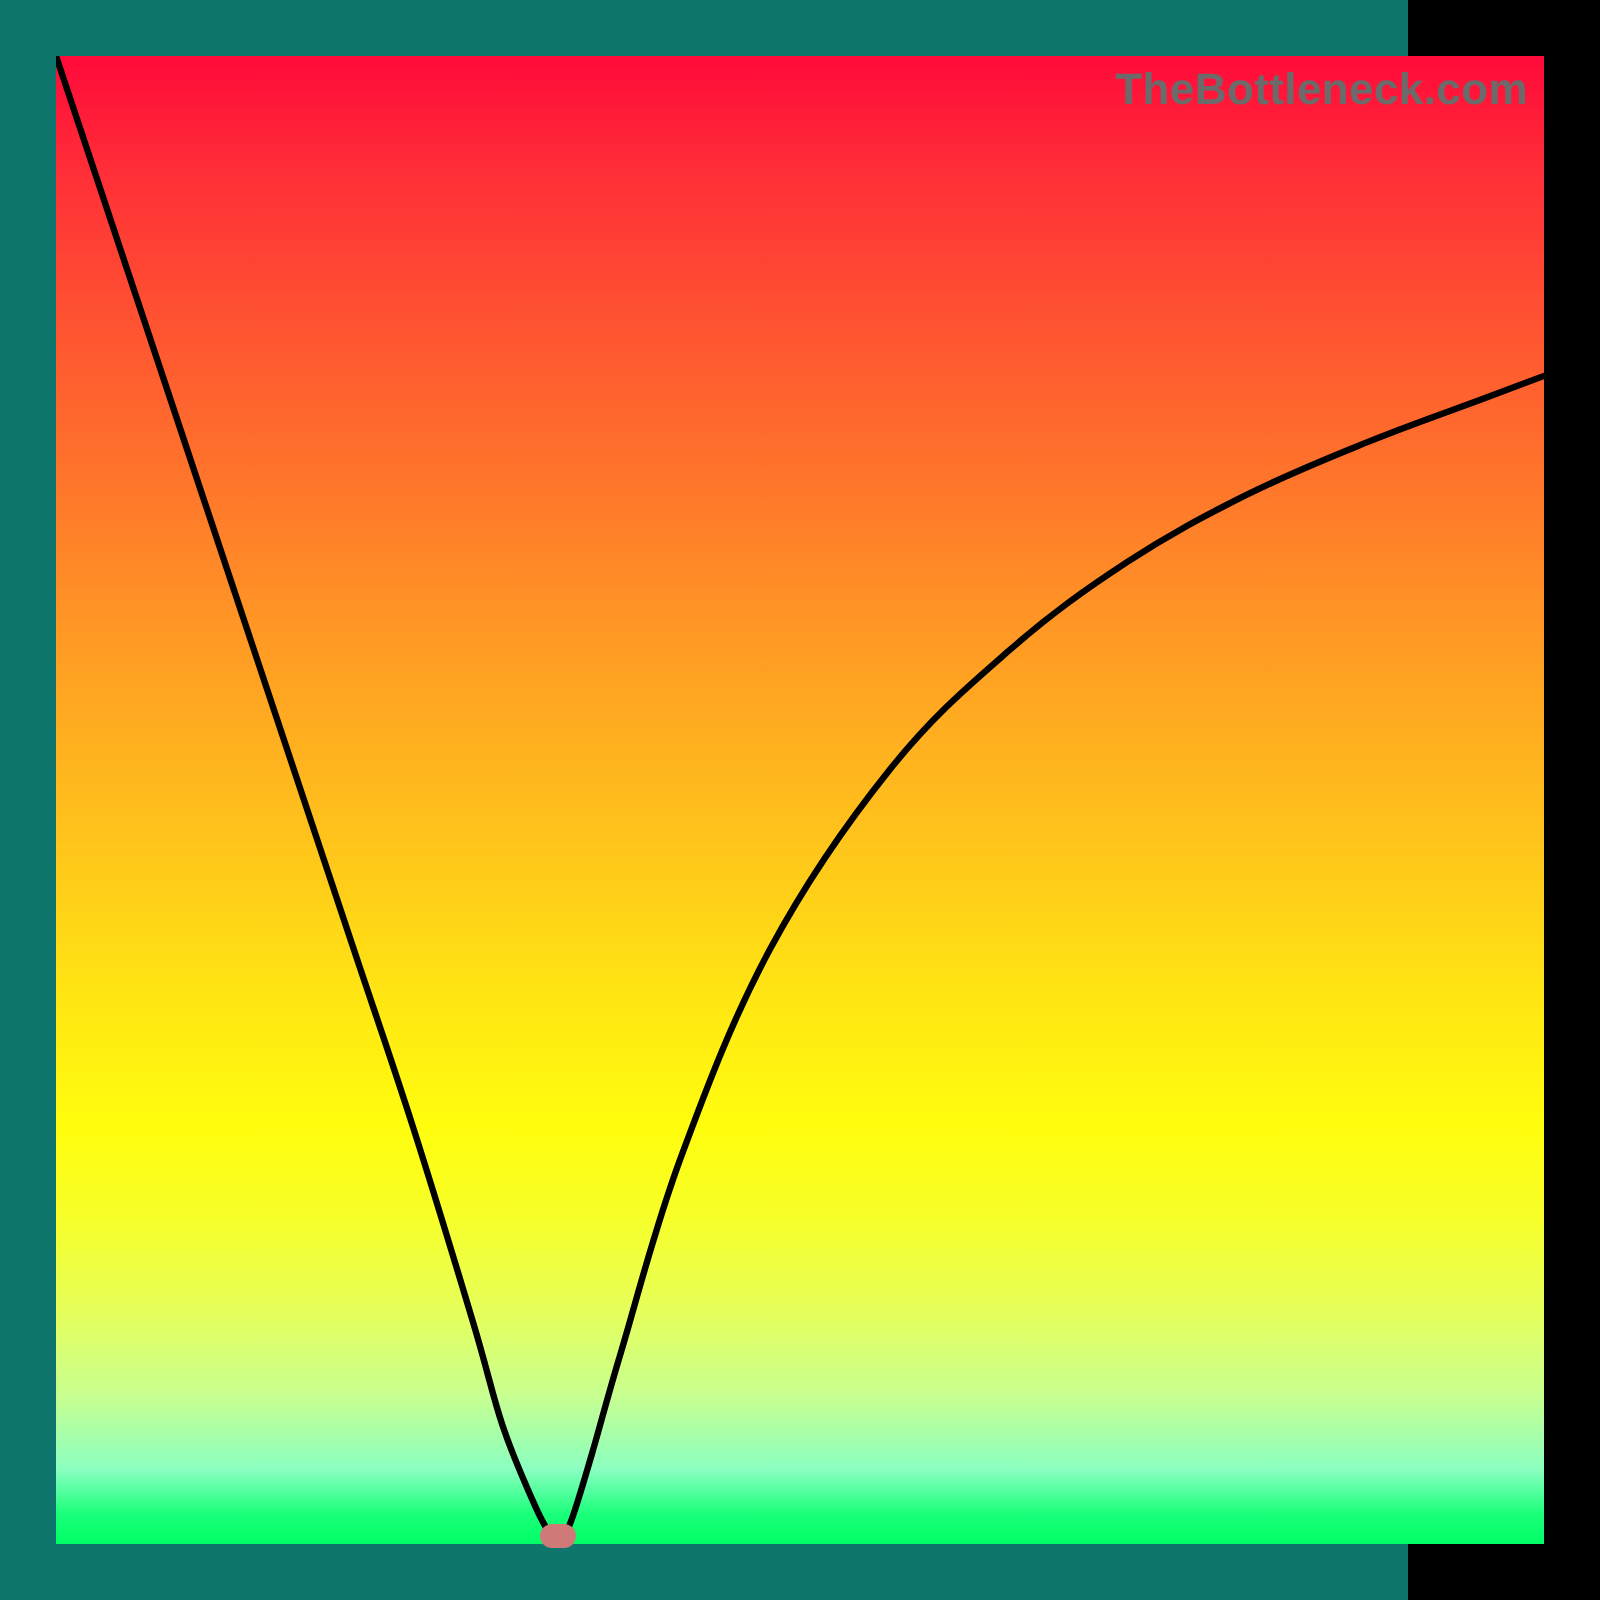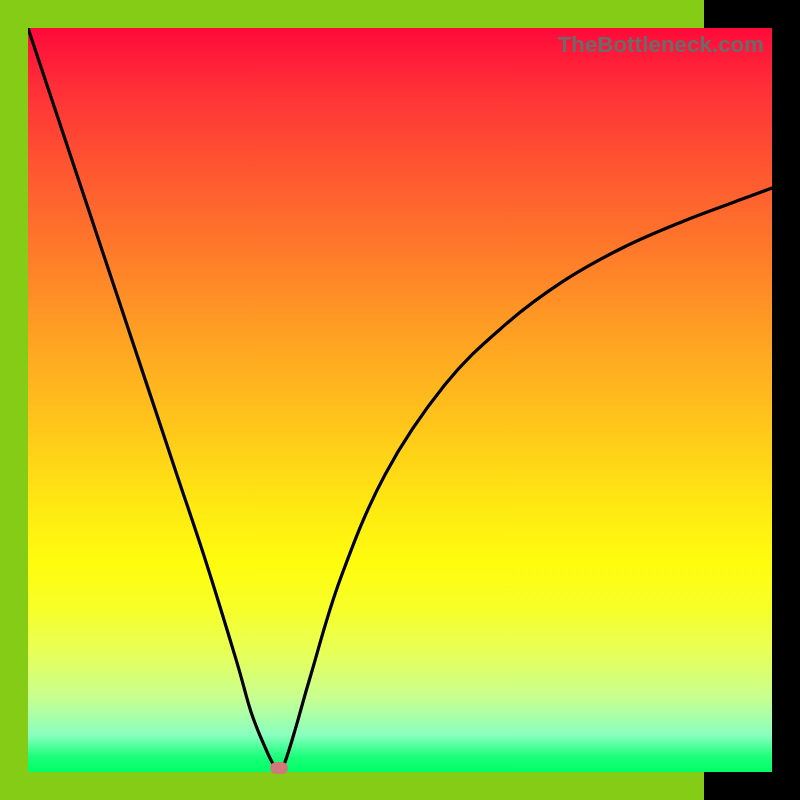--- a/index.html
+++ b/index.html
@@ -1,21 +1,21 @@
 <!DOCTYPE html>
 <html><head>
 <meta charset="utf-8">
 <style>
   * { margin: 0; padding: 0; box-sizing: border-box; }
   html, body { width: 800px; height: 800px; overflow: hidden; background: #000; }
   .frame {
     position: relative;
     width: 704px;
     height: 800px;
-    background: #84cc16;
+    background: #0f766e;
   }
   .plot {
     position: absolute;
     left: 28px;
     top: 28px;
     width: 744px;
     height: 744px;
     background: linear-gradient(to bottom,
       #ff0a3a 0%,
       #ff2f37 8%,

